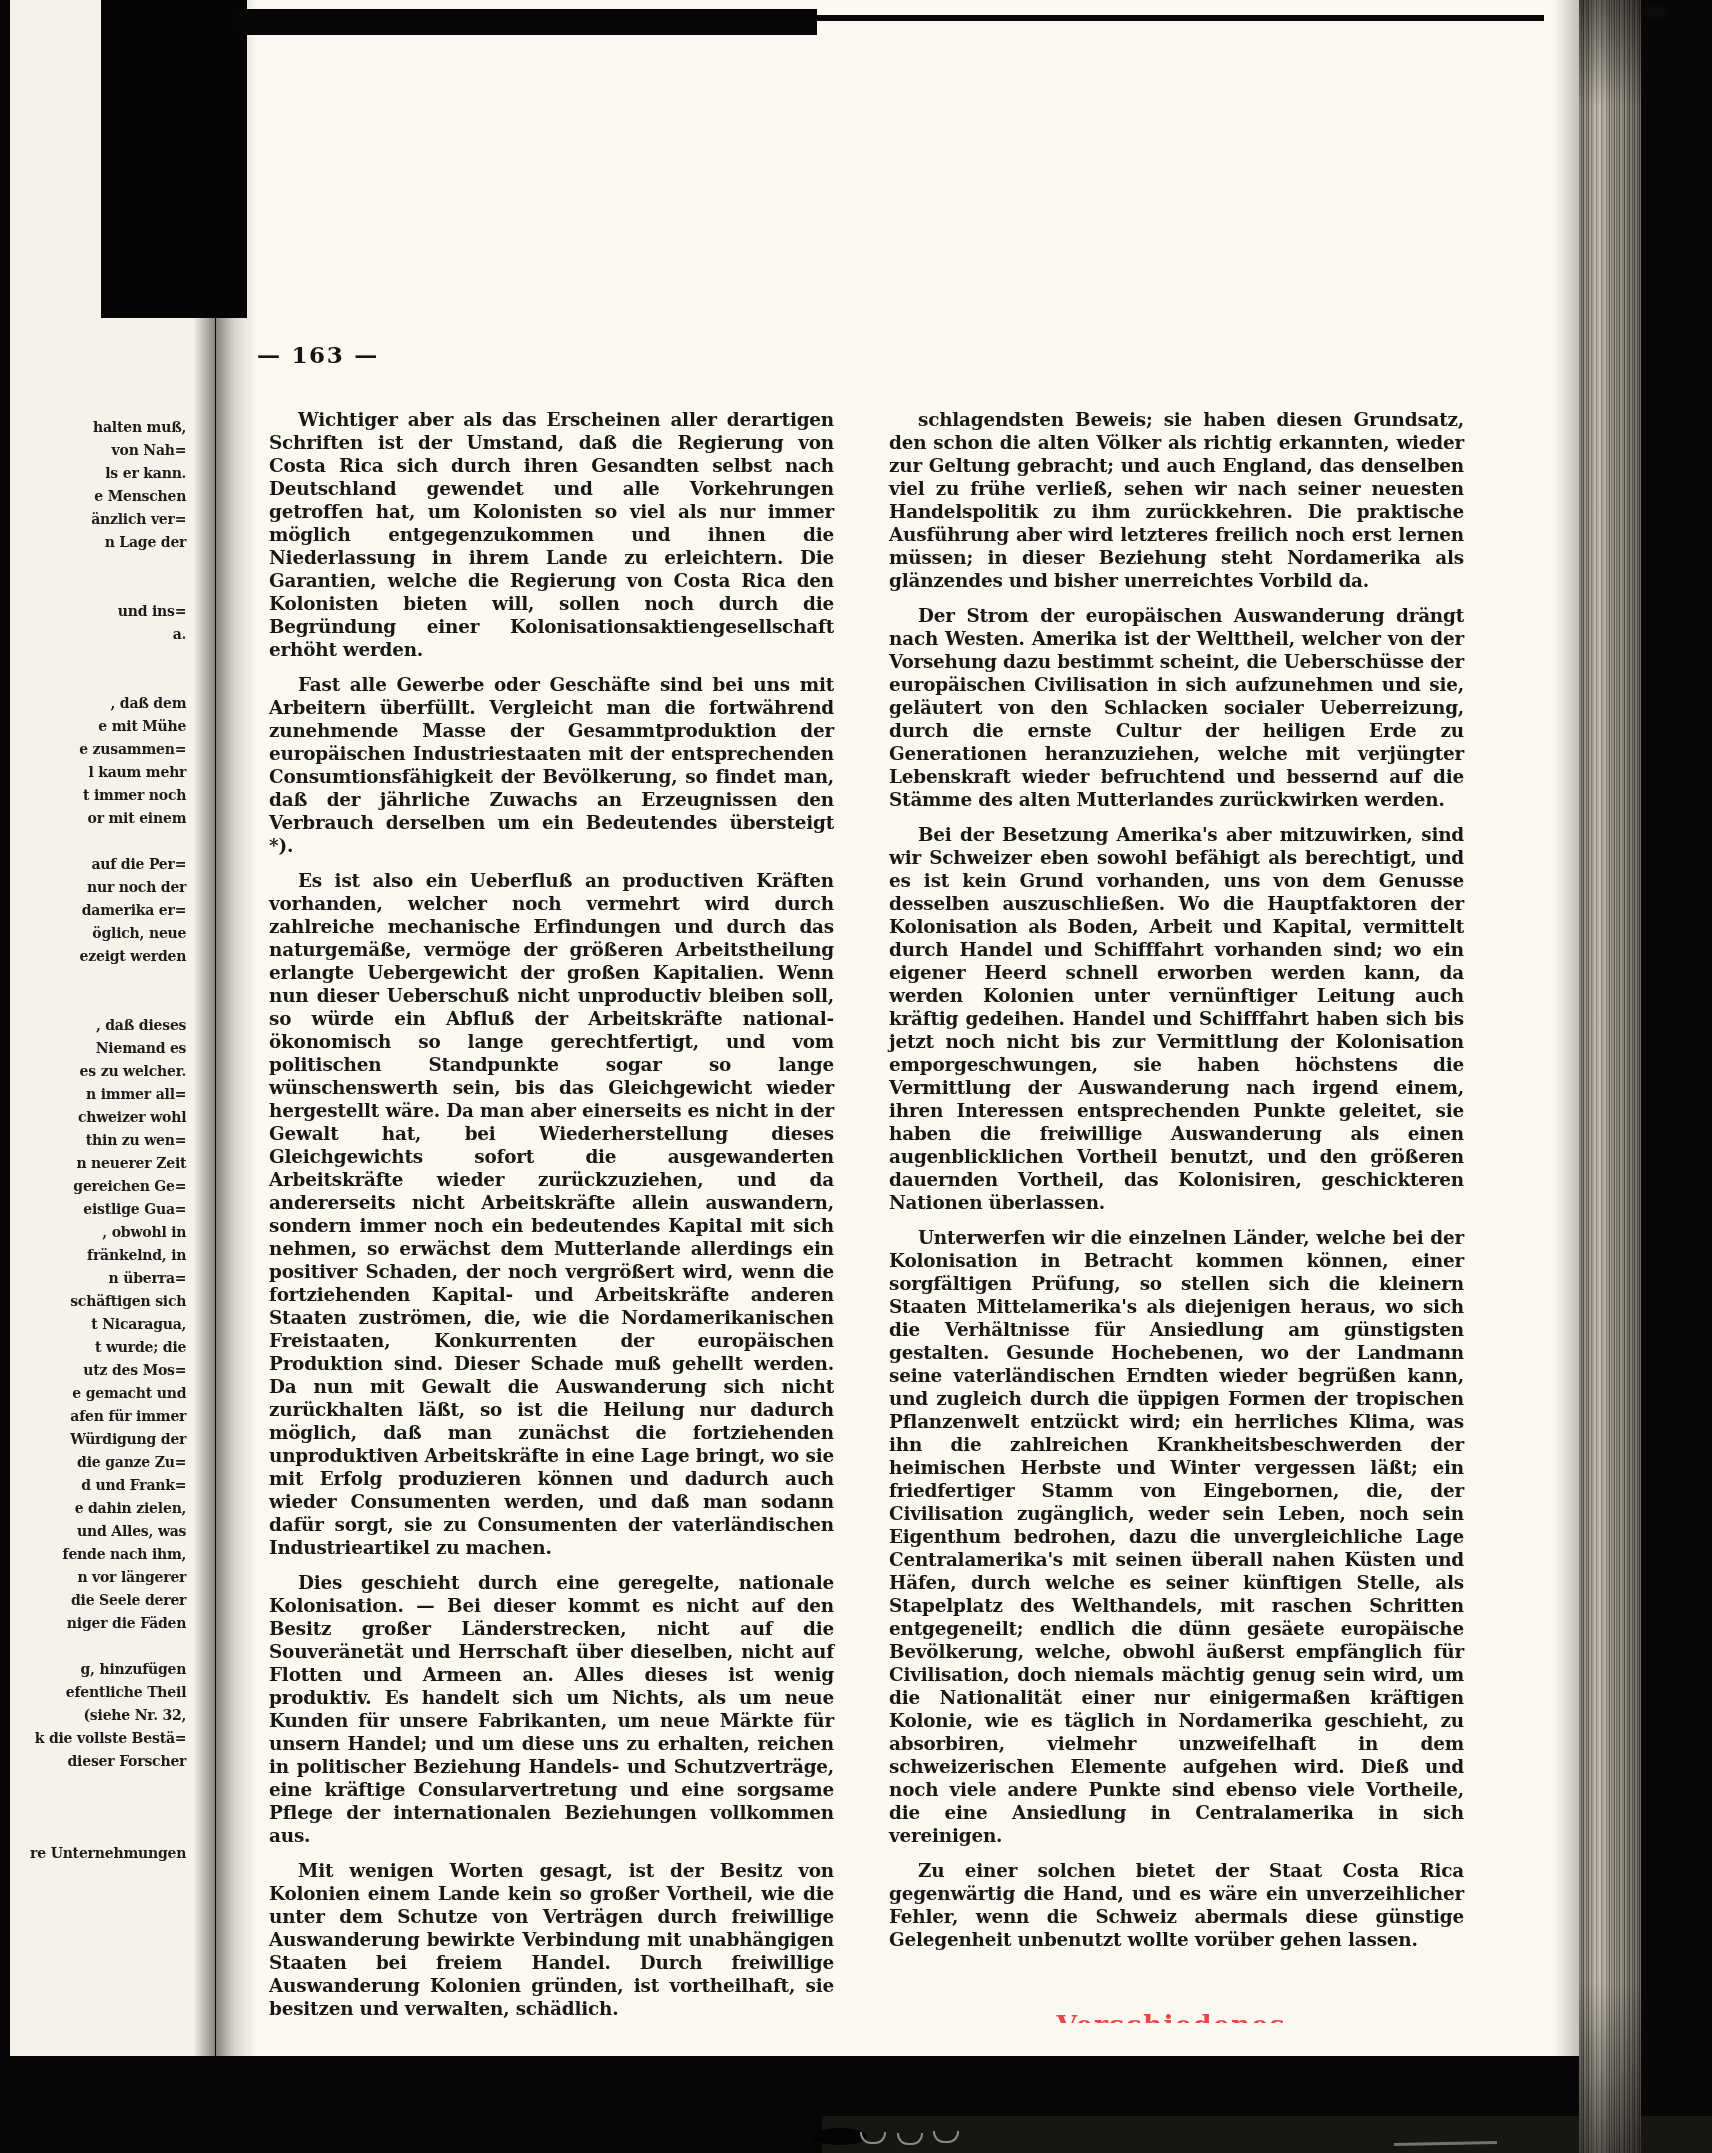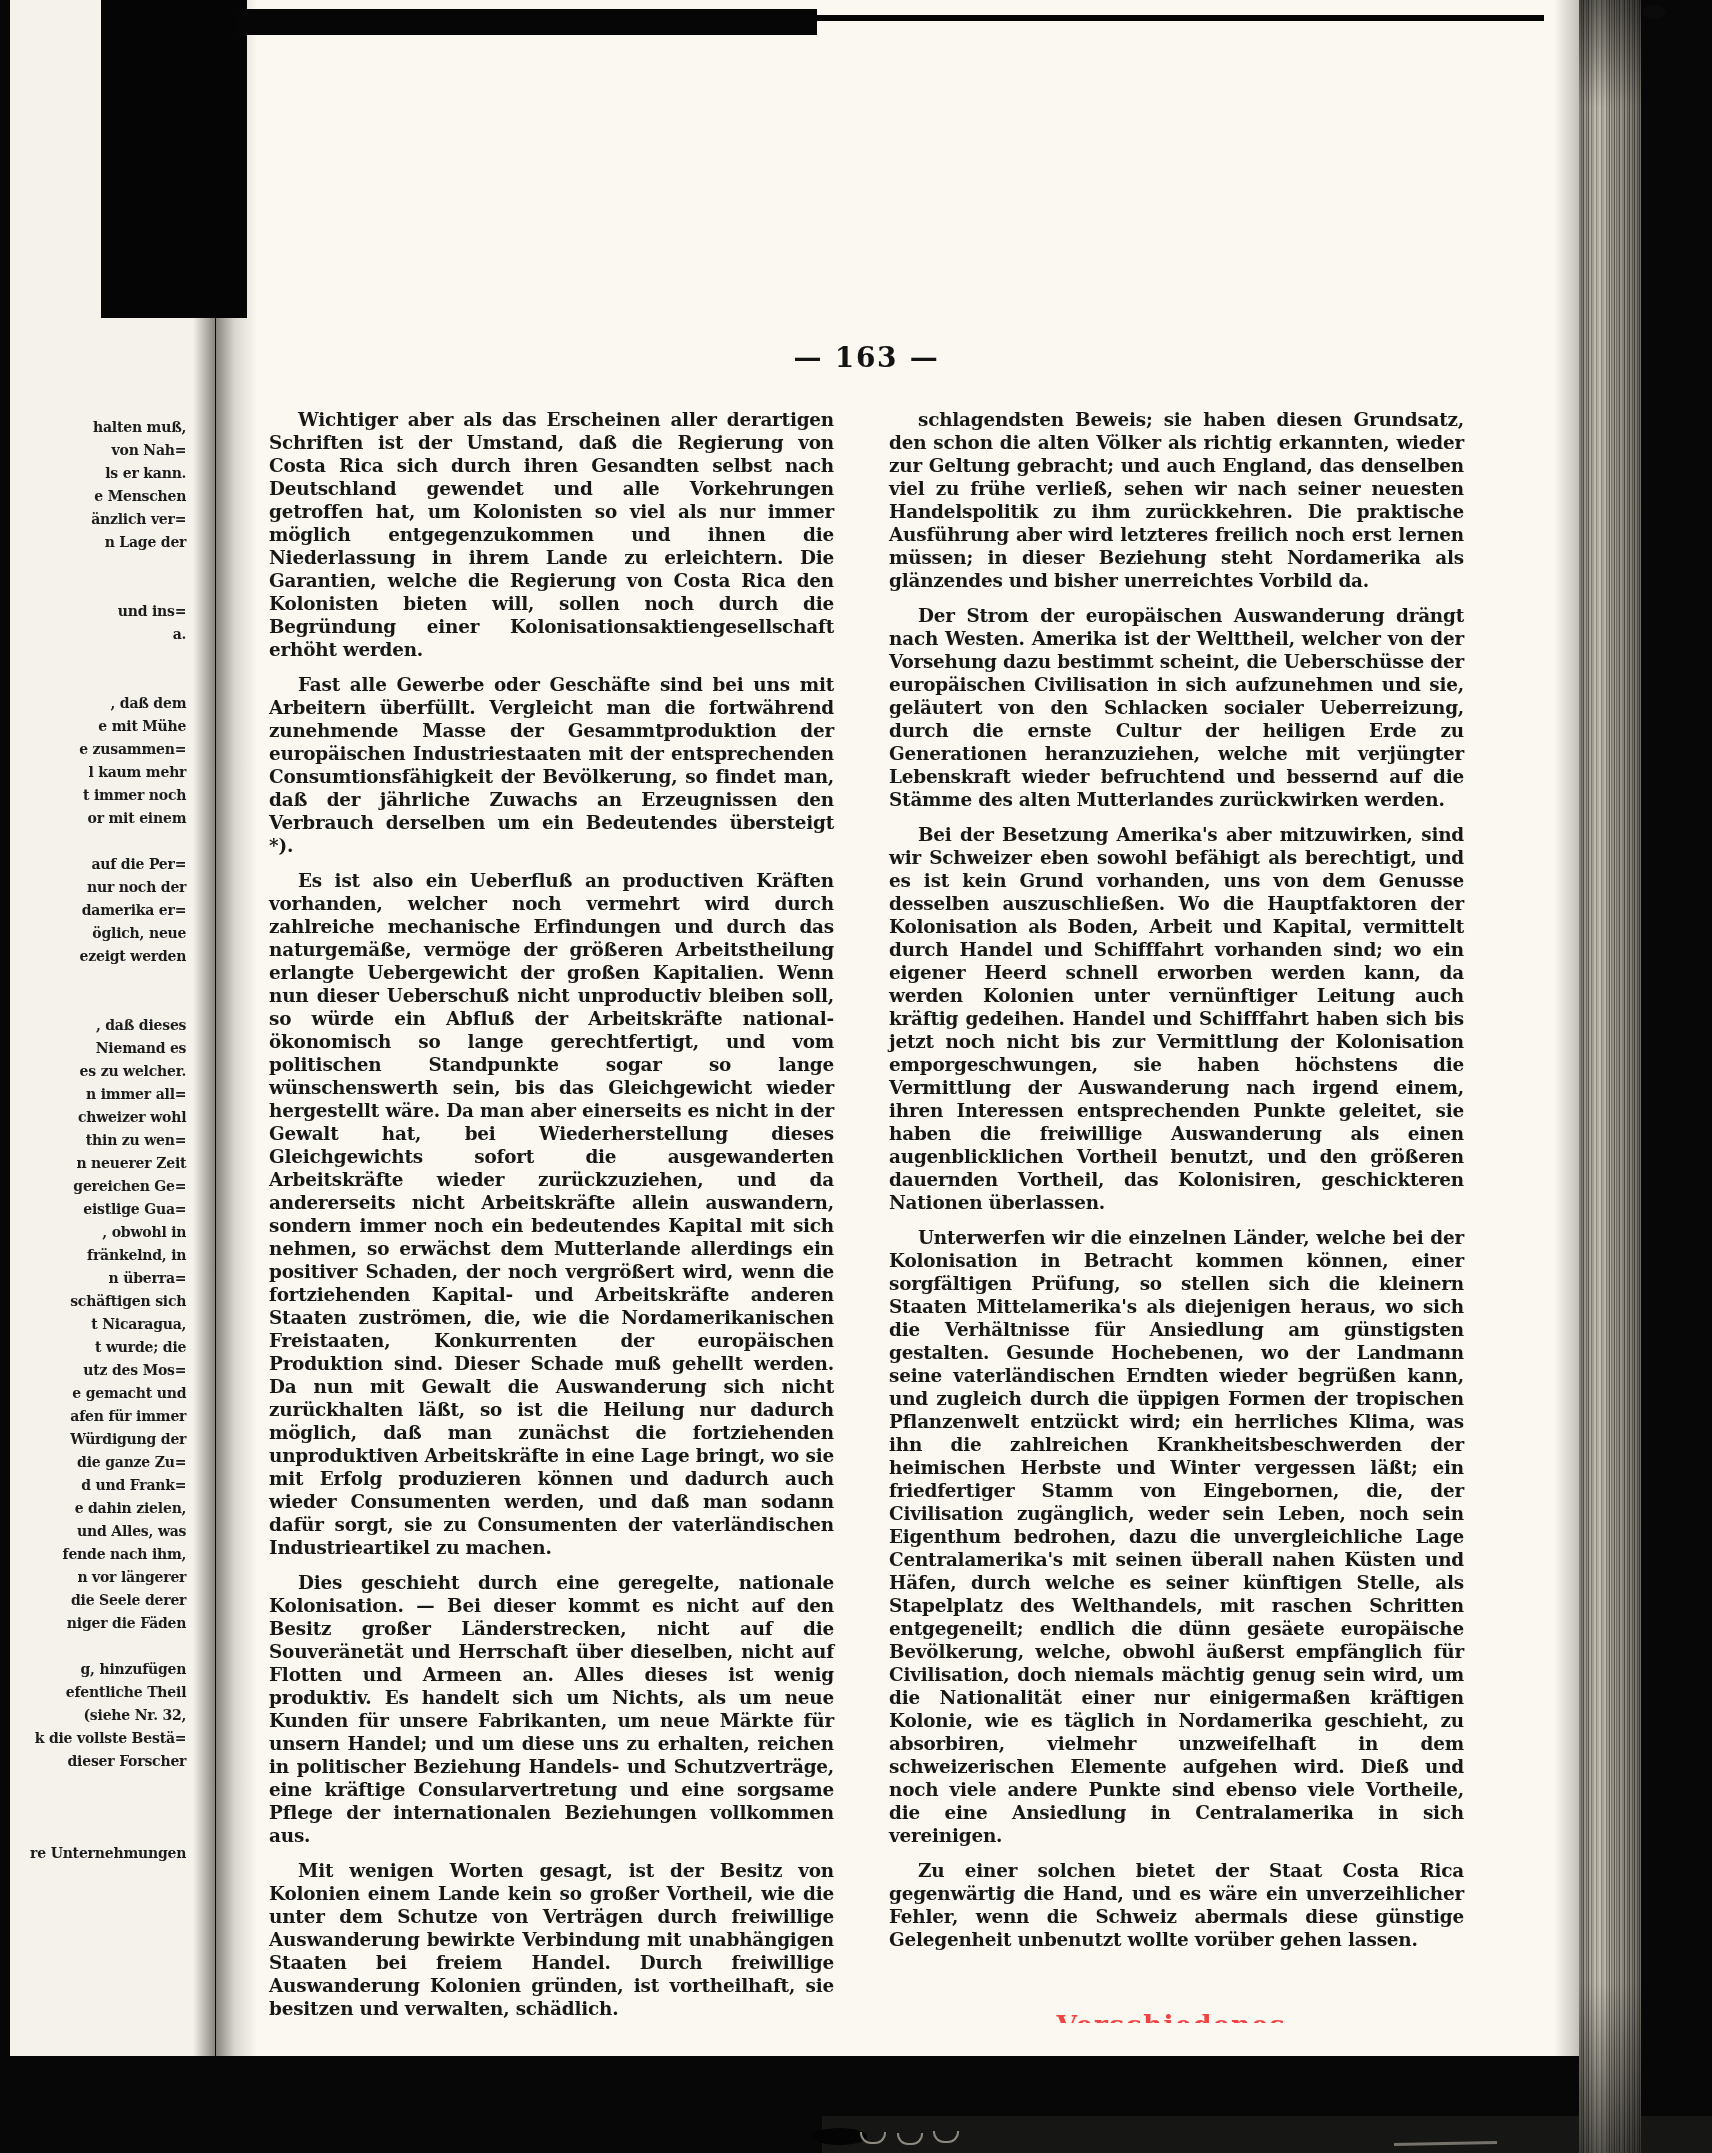--- a/index.html
+++ b/index.html
@@ -30,22 +30,22 @@
   }
   .gutter-shadow{
     position:absolute;left:0;top:0;width:41px;height:100%;
     background:linear-gradient(90deg, rgba(42,36,28,0.55), rgba(42,36,28,0.16) 45%, rgba(42,36,28,0) 100%);
   }
   .main-page::after{
     content:"";position:absolute;right:0;top:0;width:26px;height:100%;
     background:linear-gradient(270deg, rgba(40,36,30,0.28), rgba(40,36,30,0) 100%);
   }
   .page-number{
-    position:absolute;left:41px;top:341px;width:1219px;text-align:center;
-    font-weight:700;font-size:28px;letter-spacing:1.7px;color:#141414;
+    position:absolute;left:41px;top:341px;width:1219px;text-align:left;
+    font-weight:700;font-size:23px;letter-spacing:1.7px;color:#141414;
   }
   .col{
     position:absolute;top:396px;color:#181816;
     font-size:18.4px;line-height:23px;font-weight:700;
     text-align:justify;letter-spacing:-0.2px;overflow:hidden;
   }
   .col-left{left:41px;width:589px;height:1627px;}
   .col-right{left:661px;width:599px;height:1627px;}
   .para{margin:12px;text-indent:29px;}
   .footnote{

